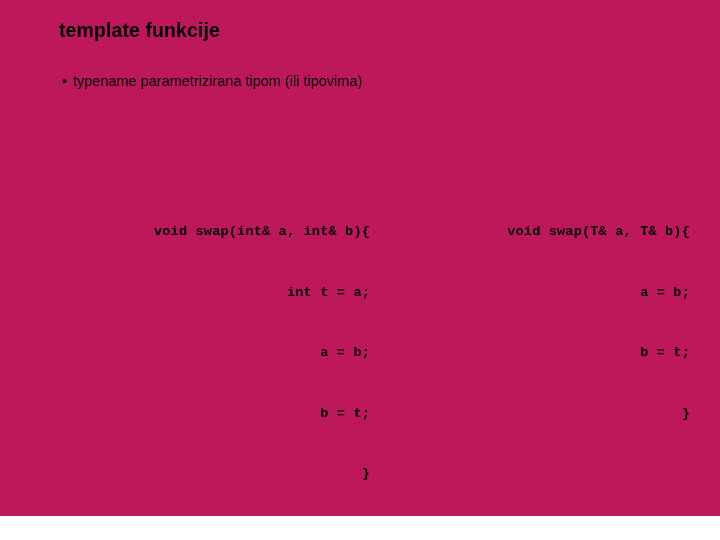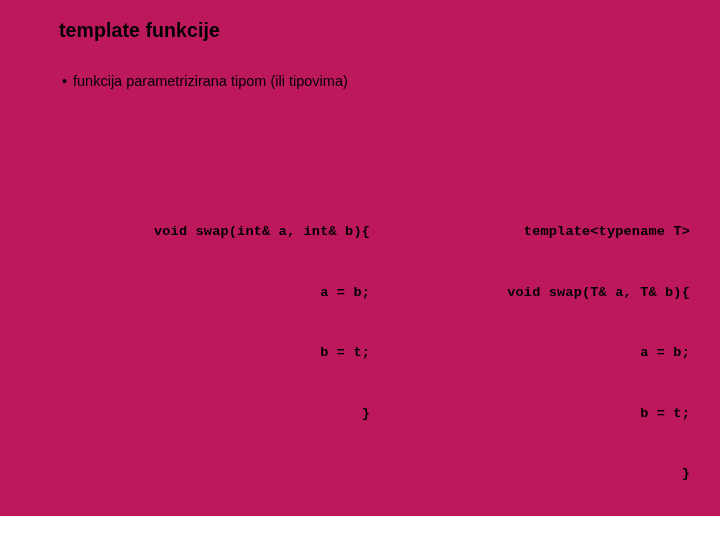--- a/index.html
+++ b/index.html
@@ -94,46 +94,46 @@
   }
 </style>
 </head>
 <body>
 
 <div id="slide">
 
   <div id="slide-title">template funkcije</div>
 
   <ul id="bullet-list">
-    <li><span class="bullet-dot">•</span><span class="bullet-text">funkcija parametrizirana tipom (ili tipovima)</span></li>
+    <li><span class="bullet-dot">•</span><span class="bullet-text">typename parametrizirana tipom (ili tipovima)</span></li>
   </ul>
 
   <div id="code-left" class="code-column">
 
     <div class="code-block">
       <div class="code-line">void swap(int&amp; a, int&amp; b){</div>
+      <div class="code-line">    int t = a;</div>
       <div class="code-line">    a = b;</div>
       <div class="code-line">    b = t;</div>
       <div class="code-line">}</div>
     </div>
 
     
 
     
 
     
 
     
 
   </div>
 
   <div id="code-right" class="code-column">
 
     <div class="code-block">
-      <div class="code-line">template&lt;typename T&gt;</div>
       <div class="code-line">void swap(T&amp; a, T&amp; b){</div>
       <div class="code-line">   a = b;</div>
       <div class="code-line">   b = t;</div>
       <div class="code-line">}</div>
     </div>
 
     
 
     
 

